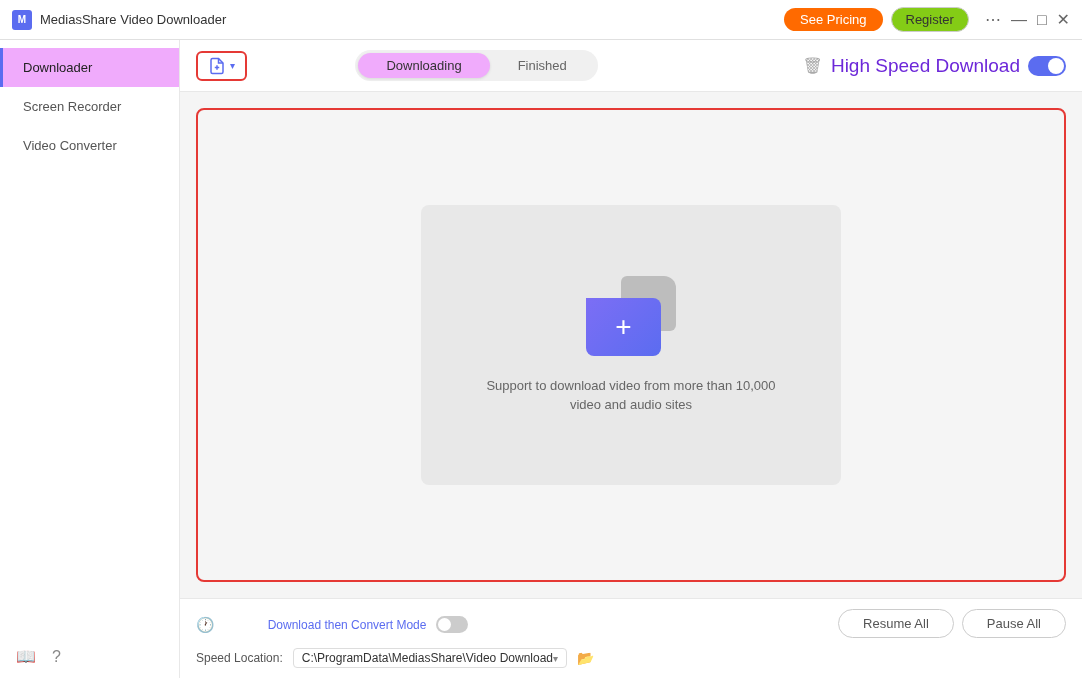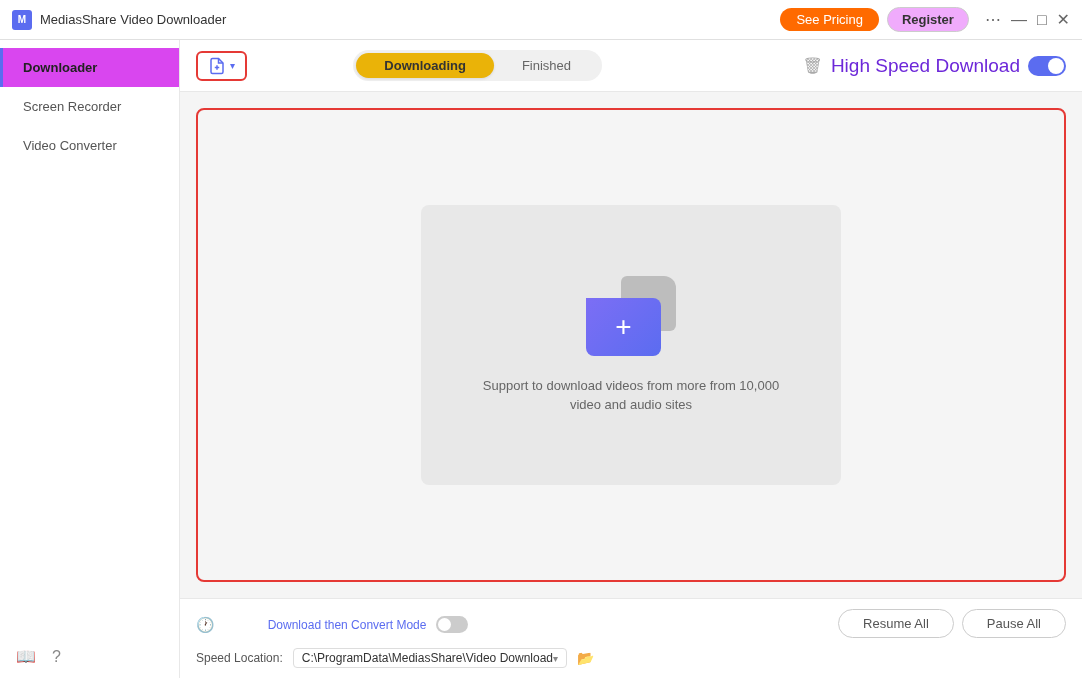--- a/index.html
+++ b/index.html
@@ -13,41 +13,41 @@
     }
     .title-bar-left { display: flex; align-items: center; gap: 8px; }
     .app-icon { width: 20px; height: 20px; background: #5b6cf0; border-radius: 3px; display: flex; align-items: center; justify-content: center; color: white; font-size: 10px; font-weight: bold; }
     .title-text { font-size: 13px; color: #333; }
     .title-bar-right { display: flex; align-items: center; gap: 8px; }
     .see-pricing-btn {
       background: #ff6a00; color: white; border: none; border-radius: 14px;
       padding: 4px 16px; font-size: 13px; cursor: pointer;
     }
     .register-btn {
-      background: #f0abfc; color: #333; border: 1px solid #ccc; border-radius: 14px;
-      padding: 4px 14px; font-size: 13px; cursor: pointer; font-weight: bold;
+      background: #84cc16; color: #333; border: 1px solid #ccc; border-radius: 14px;
+      padding: 4px 14px; font-size: 13px; cursor: pointer;
     }
     .window-controls { display: flex; gap: 10px; align-items: center; margin-left: 8px; }
     .window-control { color: #666; font-size: 16px; cursor: pointer; user-select: none; }
 
     
     .app-body { display: flex; height: calc(678px - 40px); background: #f5f5f5; }
 
     
     .sidebar {
       width: 180px; background: #fff; border-right: 1px solid #e8e8e8;
       display: flex; flex-direction: column; padding-top: 8px;
     }
     .sidebar-item {
       padding: 12px 20px; cursor: pointer; font-size: 13px; color: #555;
       border-left: 3px solid transparent;
     }
     .sidebar-item.active {
-      font-weight: 700; color: #222; border-left: 3px solid #5b6cf0;
-      background: #d946ef;
+      font-weight: 400; color: #222; border-left: 3px solid #5b6cf0;
+      background: #f0abfc;
     }
     .sidebar-bottom {
       margin-top: auto; padding: 12px 16px; display: flex; gap: 16px; align-items: center;
     }
     .sidebar-bottom-icon { color: #888; font-size: 16px; cursor: pointer; }
 
     
     .main-content { flex: 1; display: flex; flex-direction: column; }
 
     
@@ -65,21 +65,21 @@
 
     
     .tab-group {
       display: flex; background: #f0f0f0; border-radius: 20px;
       padding: 3px; margin: 0 auto;
     }
     .tab-btn {
       padding: 5px 28px; border-radius: 16px; border: none;
       font-size: 13px; cursor: pointer; background: transparent; color: #666;
     }
-    .tab-btn.active { background: #eab308; color: #333; font-weight: 700; box-shadow: 0 1px 3px rgba(0,0,0,0.1); }
+    .tab-btn.active { background: #f0abfc; color: #333; font-weight: 400; box-shadow: 0 1px 3px rgba(0,0,0,0.1); }
 
     
     .toolbar-right { display: flex; align-items: center; gap: 8px; margin-left: auto; }
     .trash-icon { color: #aaa; font-size: 16px; cursor: pointer; }
     .high-speed-label { font-size: 19px; color: #6d28d9; }
     .toggle {
       width: 38px; height: 20px; background: #5b6cf0; border-radius: 10px;
       position: relative; cursor: pointer;
     }
     .toggle::after {
@@ -216,21 +216,21 @@
     <div class="content-area">
       <div class="drop-zone-outer">
         <div class="drop-zone-inner">
 
           <div class="folder-icon-container">
             <div class="folder-back"></div>
             <div class="folder-front">
               <span class="folder-plus">+</span>
             </div>
           </div>
-          <p class="drop-text">Support to download videos from more from 10,000 video and audio sites</p>
+          <p class="drop-text">Support to download video from more than 10,000 video and audio sites</p>
         </div>
       </div>
     </div>
 
     <div class="footer">
       <div class="footer-row">
         <span class="clock-icon">🕐</span>
         <span class="convert-mode-label">Download then Convert Mode</span>
         <div class="toggle-sm"></div>
         <div class="footer-actions" style="margin-left:auto; display:flex; gap:8px;">

